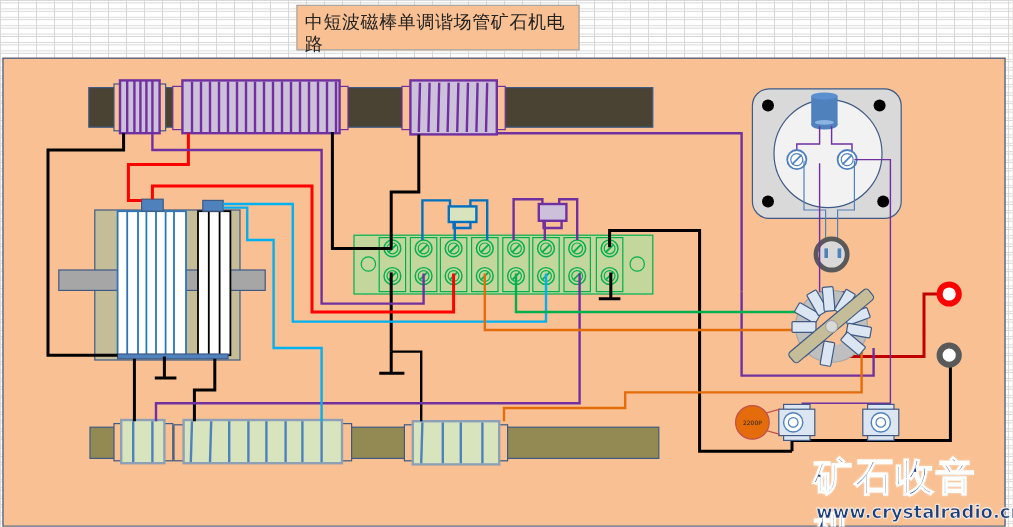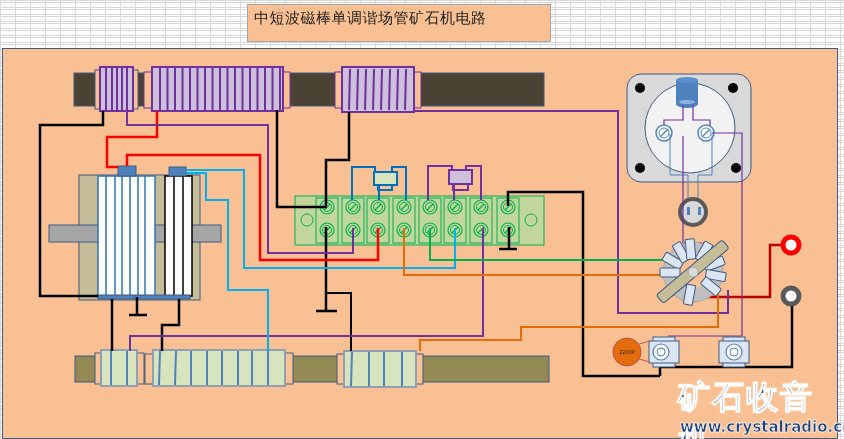--- a/index.html
+++ b/index.html
@@ -15,21 +15,21 @@
   }
   .grid {
     position:absolute; left:0; top:0; width:844px; height:439px;
     background-image:
       linear-gradient(to right, #d6d6d6 1px, transparent 1px),
       linear-gradient(to bottom, #d6d6d6 1px, transparent 1px);
     background-size: 30px 100%, 100% 7px;
     background-position: 15px 0, 0 2px;
   }
   .title-box {
-    position:absolute; left:247px; top:4px; width:304px; height:38px;
+    position:absolute; left:247px; top:4px; width:236px; height:38px;
     background:#f9c193; border:1px solid #a6a6a6; box-sizing:border-box;
     font-size:15px; color:#222; padding:4px 0 0 6px; letter-spacing:0.5px;
     font-family: "DejaVu Sans", sans-serif;
   }
   .board {
     position:absolute; left:2px; top:48px; width:836px; height:391px;
     background:#f9c193; border:1px solid #3e5a85; box-sizing:border-box;
   }
   svg.circuit { position:absolute; left:0; top:0; }
   .logo {

